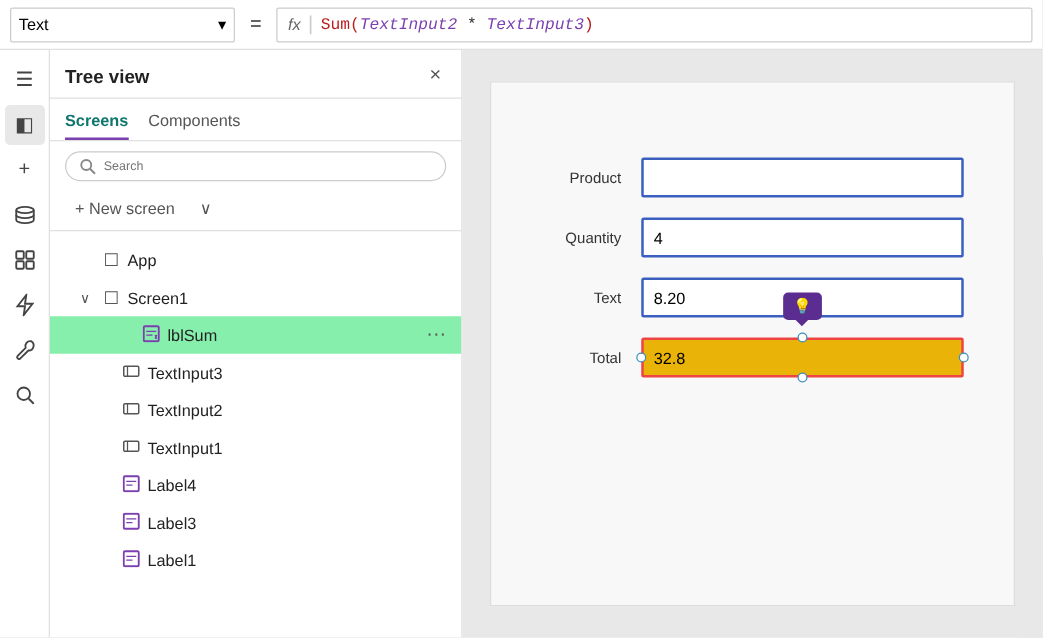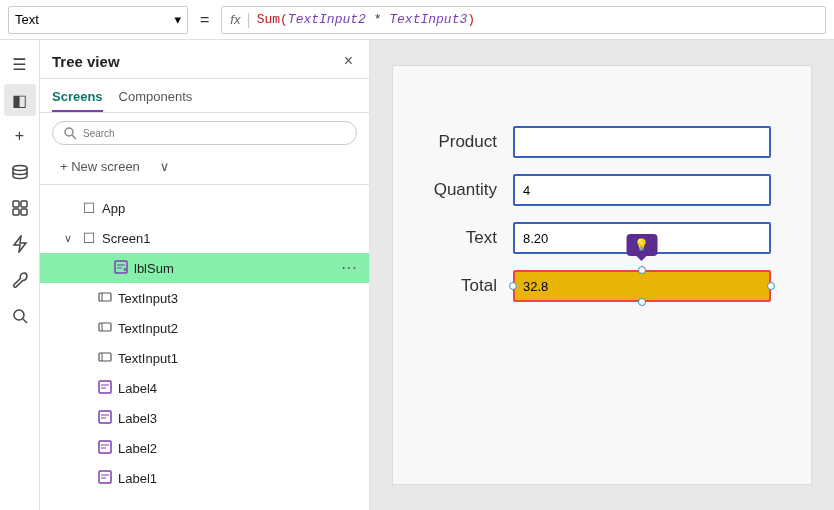--- a/index.html
+++ b/index.html
@@ -225,21 +225,21 @@
     
     .form-row {
       display: flex;
       align-items: center;
       margin-bottom: 16px;
     }
     .form-label {
       width: 80px;
       text-align: right;
       padding-right: 16px;
-      font-size: 17px;
+      font-size: 12px;
       color: #333;
     }
     .form-input {
       flex: 1;
       height: 32px;
       border: 2px solid #3a5fbf;
       border-radius: 2px;
       padding: 4px 8px;
       font-size: 13px;
       background: #fff;
@@ -472,31 +472,20 @@
         <span class="item-icon icon-label">
           <svg width="14" height="14" viewBox="0 0 14 14">
             <rect x="1" y="1" width="12" height="12" rx="1" fill="none" stroke="#7b3fb0" stroke-width="1.5"></rect>
             <line x1="3" y1="5" x2="11" y2="5" stroke="#7b3fb0" stroke-width="1"></line>
             <line x1="3" y1="8" x2="8" y2="8" stroke="#7b3fb0" stroke-width="1"></line>
           </svg>
         </span>
         <span class="item-label">Label3</span>
       </div>
 
-      <div class="tree-item tree-indent-2">
-        <span class="chevron"></span>
-        <span class="item-icon icon-label">
-          <svg width="14" height="14" viewBox="0 0 14 14">
-            <rect x="1" y="1" width="12" height="12" rx="1" fill="none" stroke="#7b3fb0" stroke-width="1.5"></rect>
-            <line x1="3" y1="5" x2="11" y2="5" stroke="#7b3fb0" stroke-width="1"></line>
-            <line x1="3" y1="8" x2="8" y2="8" stroke="#7b3fb0" stroke-width="1"></line>
-          </svg>
-        </span>
-        <span class="item-label">Label2</span>
-      </div>
 
       <div class="tree-item tree-indent-2">
         <span class="chevron"></span>
         <span class="item-icon icon-label">
           <svg width="14" height="14" viewBox="0 0 14 14">
             <rect x="1" y="1" width="12" height="12" rx="1" fill="none" stroke="#7b3fb0" stroke-width="1.5"></rect>
             <line x1="3" y1="5" x2="11" y2="5" stroke="#7b3fb0" stroke-width="1"></line>
             <line x1="3" y1="8" x2="8" y2="8" stroke="#7b3fb0" stroke-width="1"></line>
           </svg>
         </span>

